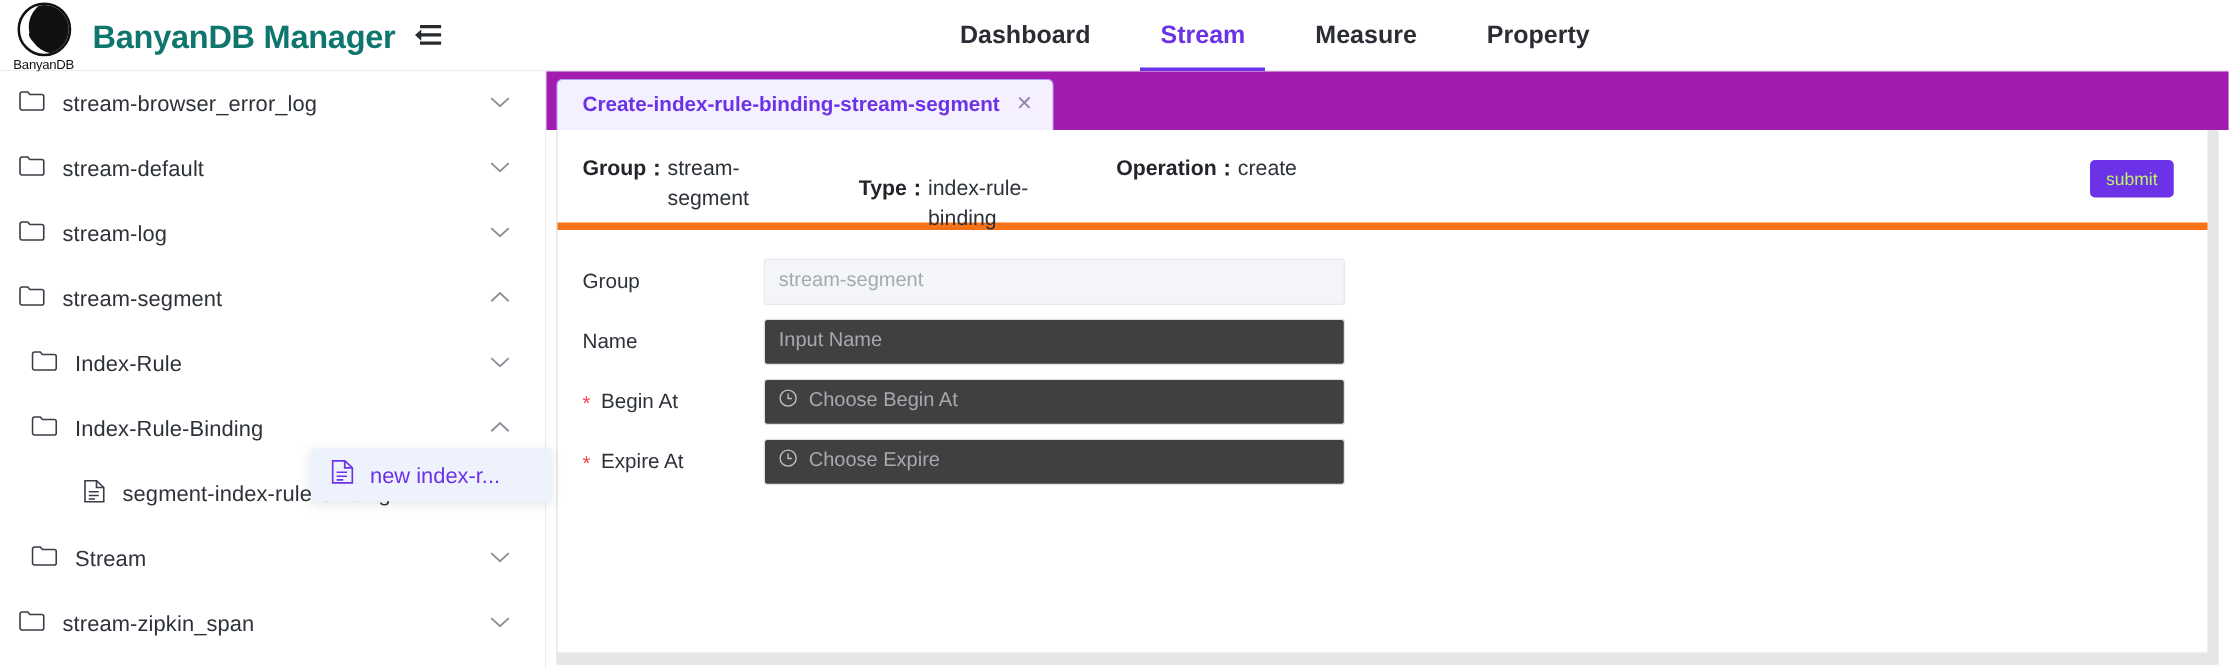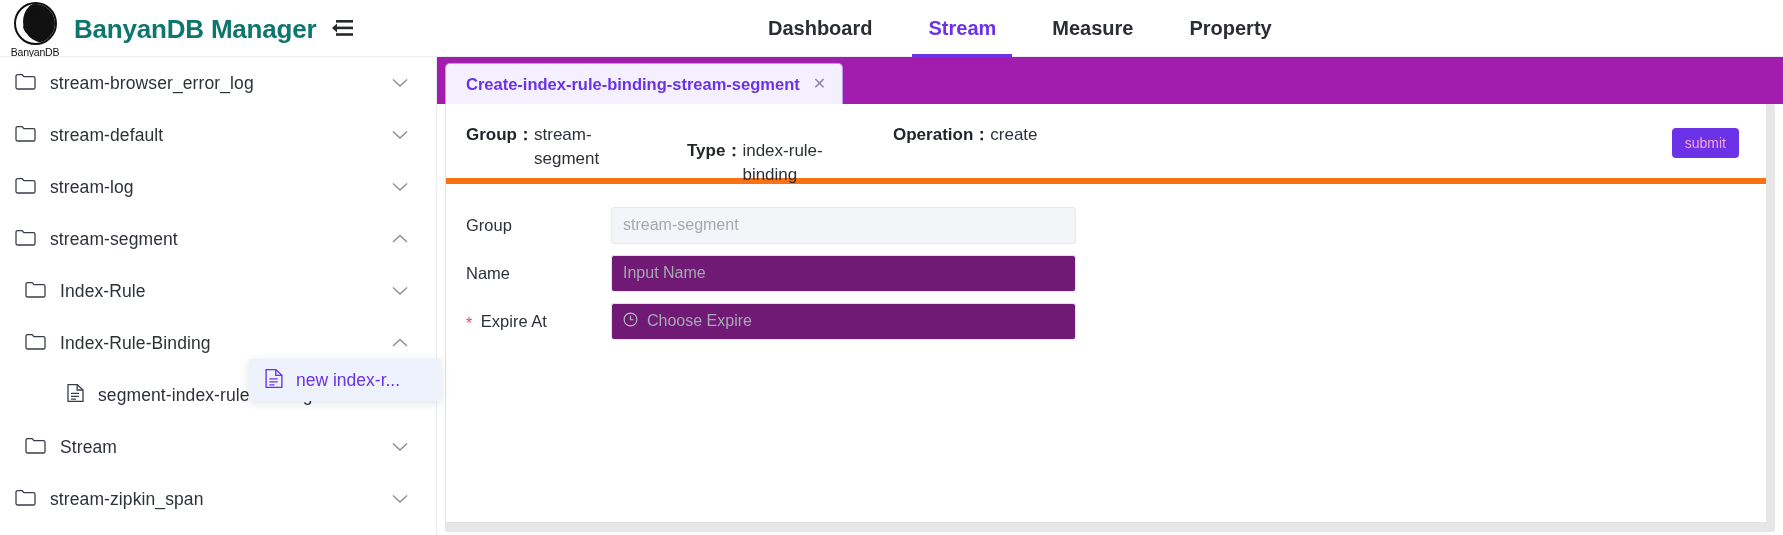--- a/index.html
+++ b/index.html
@@ -264,21 +264,21 @@
   .hf1 { left: 20px; }
   .hf2 { left: 241px; margin-top: 16px; }
   .hf3 { left: 447px; }
   .hf3 .hdr-val { max-width: none; white-space: nowrap; }
 
   .submit-btn {
     position: absolute;
     right: 27px;
     top: 24px;
     background: #6c32e8;
-    color: #f9a8d4;
+    color: #bef264;
     border: none;
     border-radius: 4px;
     padding: 7px 13px;
     font-size: 14px;
     font-family: "Liberation Sans", sans-serif;
     cursor: pointer;
   }
 
   .form {
     padding-top: 17px;
@@ -303,21 +303,21 @@
     font-size: 16px;
     position: relative;
     top: 2px;
   }
   .field {
     position: relative;
     width: 465px;
     height: 37px;
     border: 1px solid #e0e2e7;
     border-radius: 3px;
-    background: #701a75;
+    background: #404040;
     display: flex;
     align-items: center;
     padding: 0 11px;
     cursor: text;
   }
   .field.disabled {
     background: #f3f5f8;
     border-color: #e6e8ec;
     cursor: not-allowed;
   }
@@ -554,20 +554,35 @@
 
       <div class="form-row">
         <div class="form-label">
           <span>Name</span>
         </div>
         <div class="field">
           <span class="field-text">Input Name</span>
         </div>
       </div>
 
+      <div class="form-row">
+        <div class="form-label">
+          <span class="req-star">*</span>
+          <span>Begin At</span>
+        </div>
+        <div class="field">
+          <span class="lead-icon">
+            <svg width="15" height="15" viewBox="0 0 15 15">
+              <circle cx="7.5" cy="7.5" r="6.4" fill="none" stroke="#bcbfc6" stroke-width="1.1"></circle>
+              <path d="M7.5 3.8v4h3" fill="none" stroke="#bcbfc6" stroke-width="1.1"></path>
+            </svg>
+          </span>
+          <span class="field-text">Choose Begin At</span>
+        </div>
+      </div>
 
       <div class="form-row">
         <div class="form-label">
           <span class="req-star">*</span>
           <span>Expire At</span>
         </div>
         <div class="field">
           <span class="lead-icon">
             <svg width="15" height="15" viewBox="0 0 15 15">
               <circle cx="7.5" cy="7.5" r="6.4" fill="none" stroke="#bcbfc6" stroke-width="1.1"></circle>

